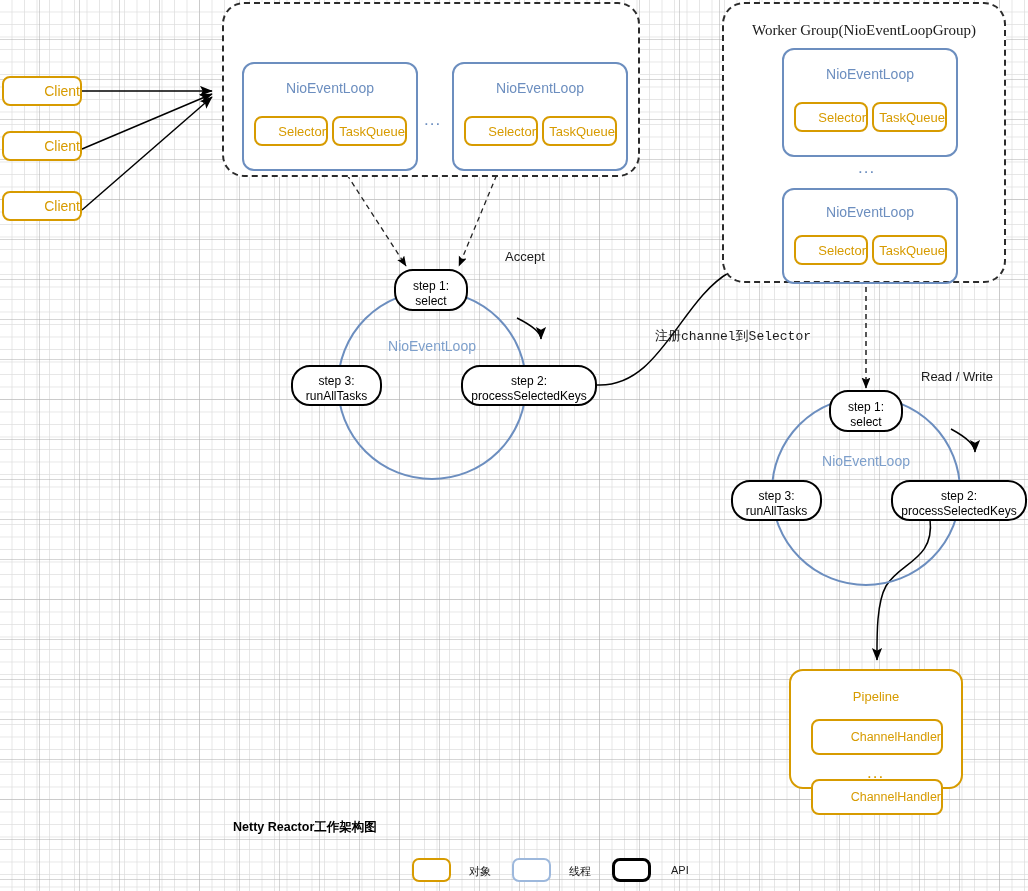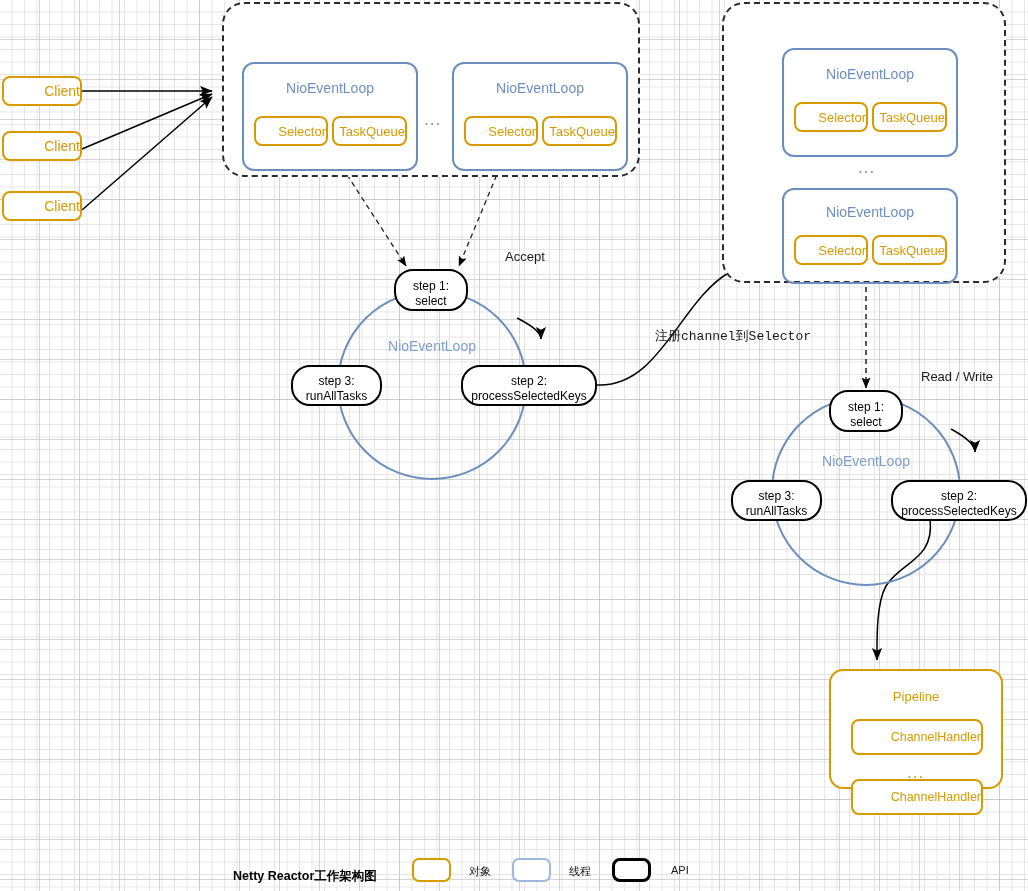--- a/index.html
+++ b/index.html
@@ -204,20 +204,21 @@
       <div class="node obj" style="left:10px; top:52px; width:74px; height:30px;">
         <span>Selector</span>
       </div>
       <div class="node obj" style="left:88px; top:52px; width:75px; height:30px;">
         <span>TaskQueue</span>
       </div>
     </div>
   </div>
 
   <div class="grp" style="left:722px; top:2px; width:284px; height:281px;">
+    <div class="grp-title" style="top:18px;">Worker Group(NioEventLoopGroup)</div>
 
     <div class="thr" style="position:absolute; left:58px; top:44px; width:172px; height:105px;">
       <div class="loop-title" style="top:16px;">NioEventLoop</div>
       <div class="node obj" style="left:10px; top:52px; width:74px; height:30px;">
         <span>Selector</span>
       </div>
       <div class="node obj" style="left:88px; top:52px; width:75px; height:30px;">
         <span>TaskQueue</span>
       </div>
     </div>
@@ -270,32 +271,32 @@
     <span>runAllTasks</span>
   </div>
 
   <div class="node api" style="left:891px; top:480px; width:136px; height:41px; flex-direction:column;">
     <span>step 2:</span>
     <span>processSelectedKeys</span>
   </div>
 
   <div class="plain-label" style="left:897px; top:369px;">Read / Write</div>
 
-  <div class="node obj-lg" style="left:789px; top:669px; width:174px; height:120px; display:block;margin-left:40px;">
+  <div class="node obj-lg" style="left:789px; top:669px; width:174px; height:120px; display:block;">
     <div class="loop-title" style="top:18px; color:#D79B00; font-size:13px;">Pipeline</div>
     <div class="node obj" style="left:20px; top:48px; width:132px; height:36px; font-size:12.5px;">
       <span>ChannelHandler</span>
     </div>
     <div class="dots dots-o" style="left:76px; top:93px;">...</div>
     <div class="node obj" style="left:20px; top:108px; width:132px; height:36px; font-size:12.5px;">
       <span>ChannelHandler</span>
     </div>
   </div>
 
-  <div class="legend-title" style="left:233px; top:868px;">Netty Reactor工作架构图</div>
+  <div class="legend-title" style="left:233px; top:819px;">Netty Reactor工作架构图</div>
 
   <div class="legend-swatch sw-obj" style="left:412px; top:858px; width:39px; height:24px;"></div>
   <div class="legend-label" style="left:469px; top:864px;">对象</div>
 
   <div class="legend-swatch sw-thr" style="left:512px; top:858px; width:39px; height:24px;"></div>
   <div class="legend-label" style="left:569px; top:864px;">线程</div>
 
   <div class="legend-swatch sw-api" style="left:612px; top:858px; width:39px; height:24px;"></div>
   <div class="legend-label" style="left:671px; top:864px;">API</div>
 

